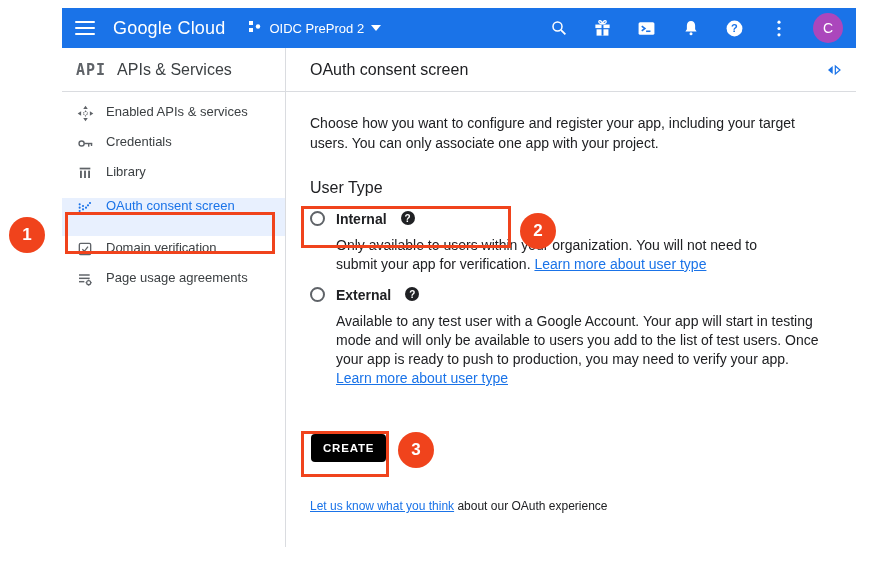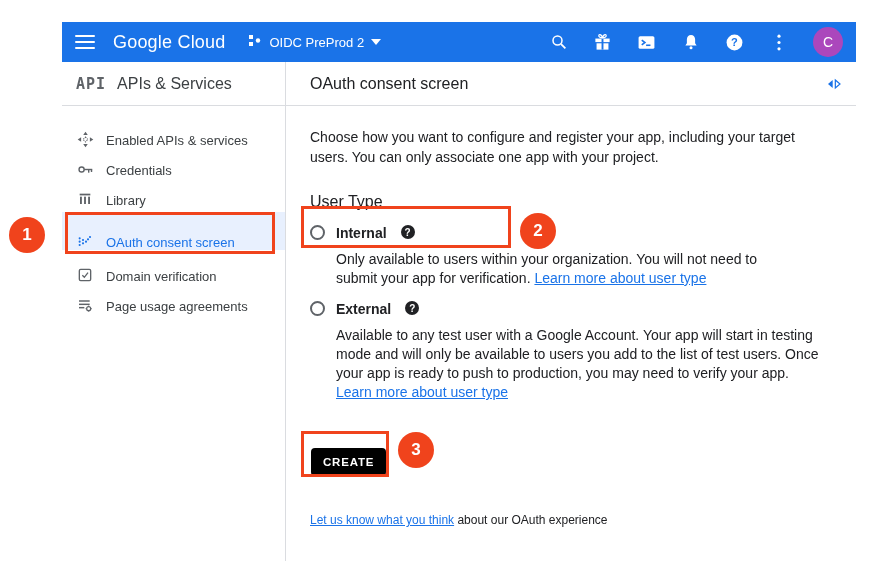--- a/index.html
+++ b/index.html
@@ -3,21 +3,21 @@
 <meta charset="utf-8">
 <style>
   * { box-sizing: border-box; margin: 0; padding: 0; }
   html,body { width:879px; height:561px; }
   body {
     position: relative;
     background: #ffffff;
     font-family: "Liberation Sans", sans-serif;
     overflow: hidden;
   }
-  .app { position:absolute; left:62px; top:22px; width:794px; }
+  .app { position:absolute; left:62px; top:8px; width:794px; }
 
   
   .topbar {
     height:40px; background:#1a73e8; display:flex; align-items:center;
     padding:0 13px; color:#fff;
   }
   .hamburger { width:20px; height:14px; display:flex; flex-direction:column; justify-content:space-between; cursor:pointer; }
   .hamburger span { display:block; height:2px; background:#fff; border-radius:1px; }
   .gc-logo { font-size:18px; color:#fff; margin-left:18px; letter-spacing:.2px; white-space:nowrap; }
   .project-chip { display:flex; align-items:center; gap:7px; margin-left:22px; cursor:pointer; }
@@ -36,21 +36,21 @@
   .api-logo { font-family:"DejaVu Sans Mono", monospace; font-weight:bold; font-size:15px; color:#5f6368; letter-spacing:1px; }
   .side-title { font-size:16px; color:#3c4043; white-space:nowrap; }
   .header-main { flex:1; display:flex; align-items:center; padding:0 14px 0 24px; }
   .page-title { font-size:16px; color:#202124; }
   .collapse-icon { margin-left:auto; cursor:pointer; display:flex; align-items:center; }
 
   
   .body-row { display:flex; height:455px; }
   .sidebar { width:224px; border-right:1px solid #dadce0; padding-top:12px; }
   .nav-item {
-    height:30px; display:flex; align-items:flex-end; gap:12px; padding-left:14px;
+    height:30px; display:flex; align-items:flex-start; gap:12px; padding-left:14px;
     font-size:13px; color:#3c4043; cursor:pointer; white-space:nowrap;
   }
   .nav-item .nav-ico { width:18px; height:18px; display:flex; align-items:center; justify-content:center; flex:none; }
   .nav-item.selected { background:#e8f0fe; color:#1a73e8; height:38px; margin:4px 0; }
 
   .main { flex:1; padding:21px 20px 0 24px; }
   .intro { font-size:14px; line-height:20px; color:#202124; max-width:495px; margin-bottom:26px; }
   .section-title { font-size:16px; font-weight:400; color:#202124; margin-bottom:14px; }
 
   .radio-row { display:flex; align-items:flex-start; gap:11px; margin-bottom:9px; }

